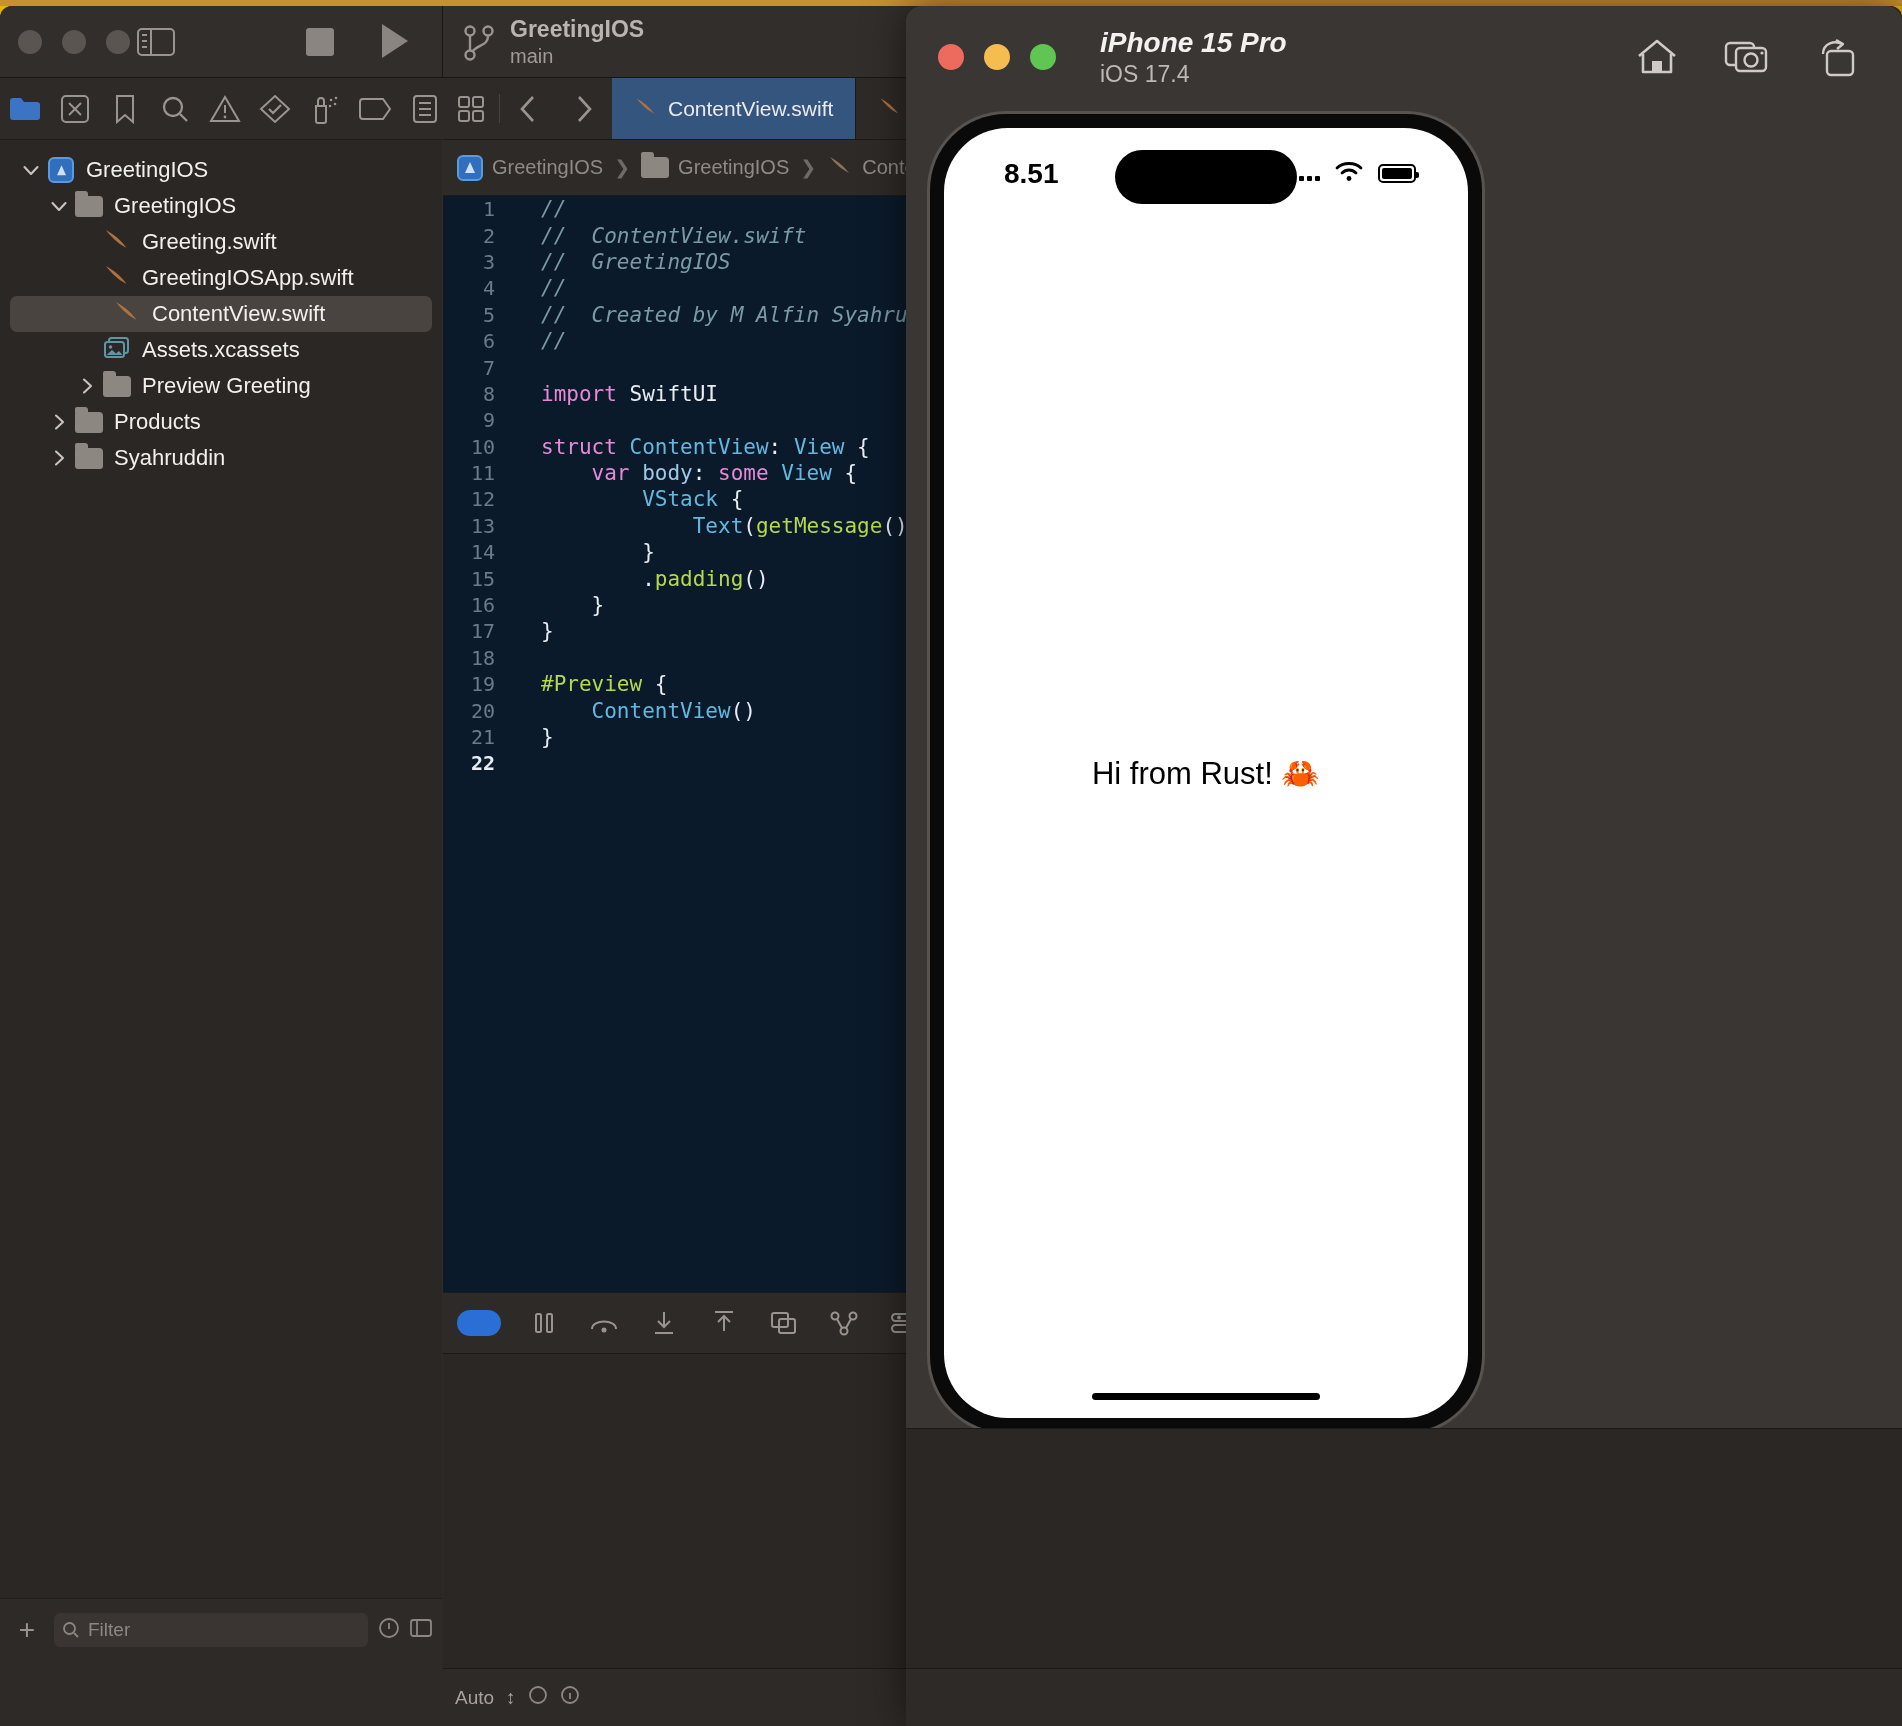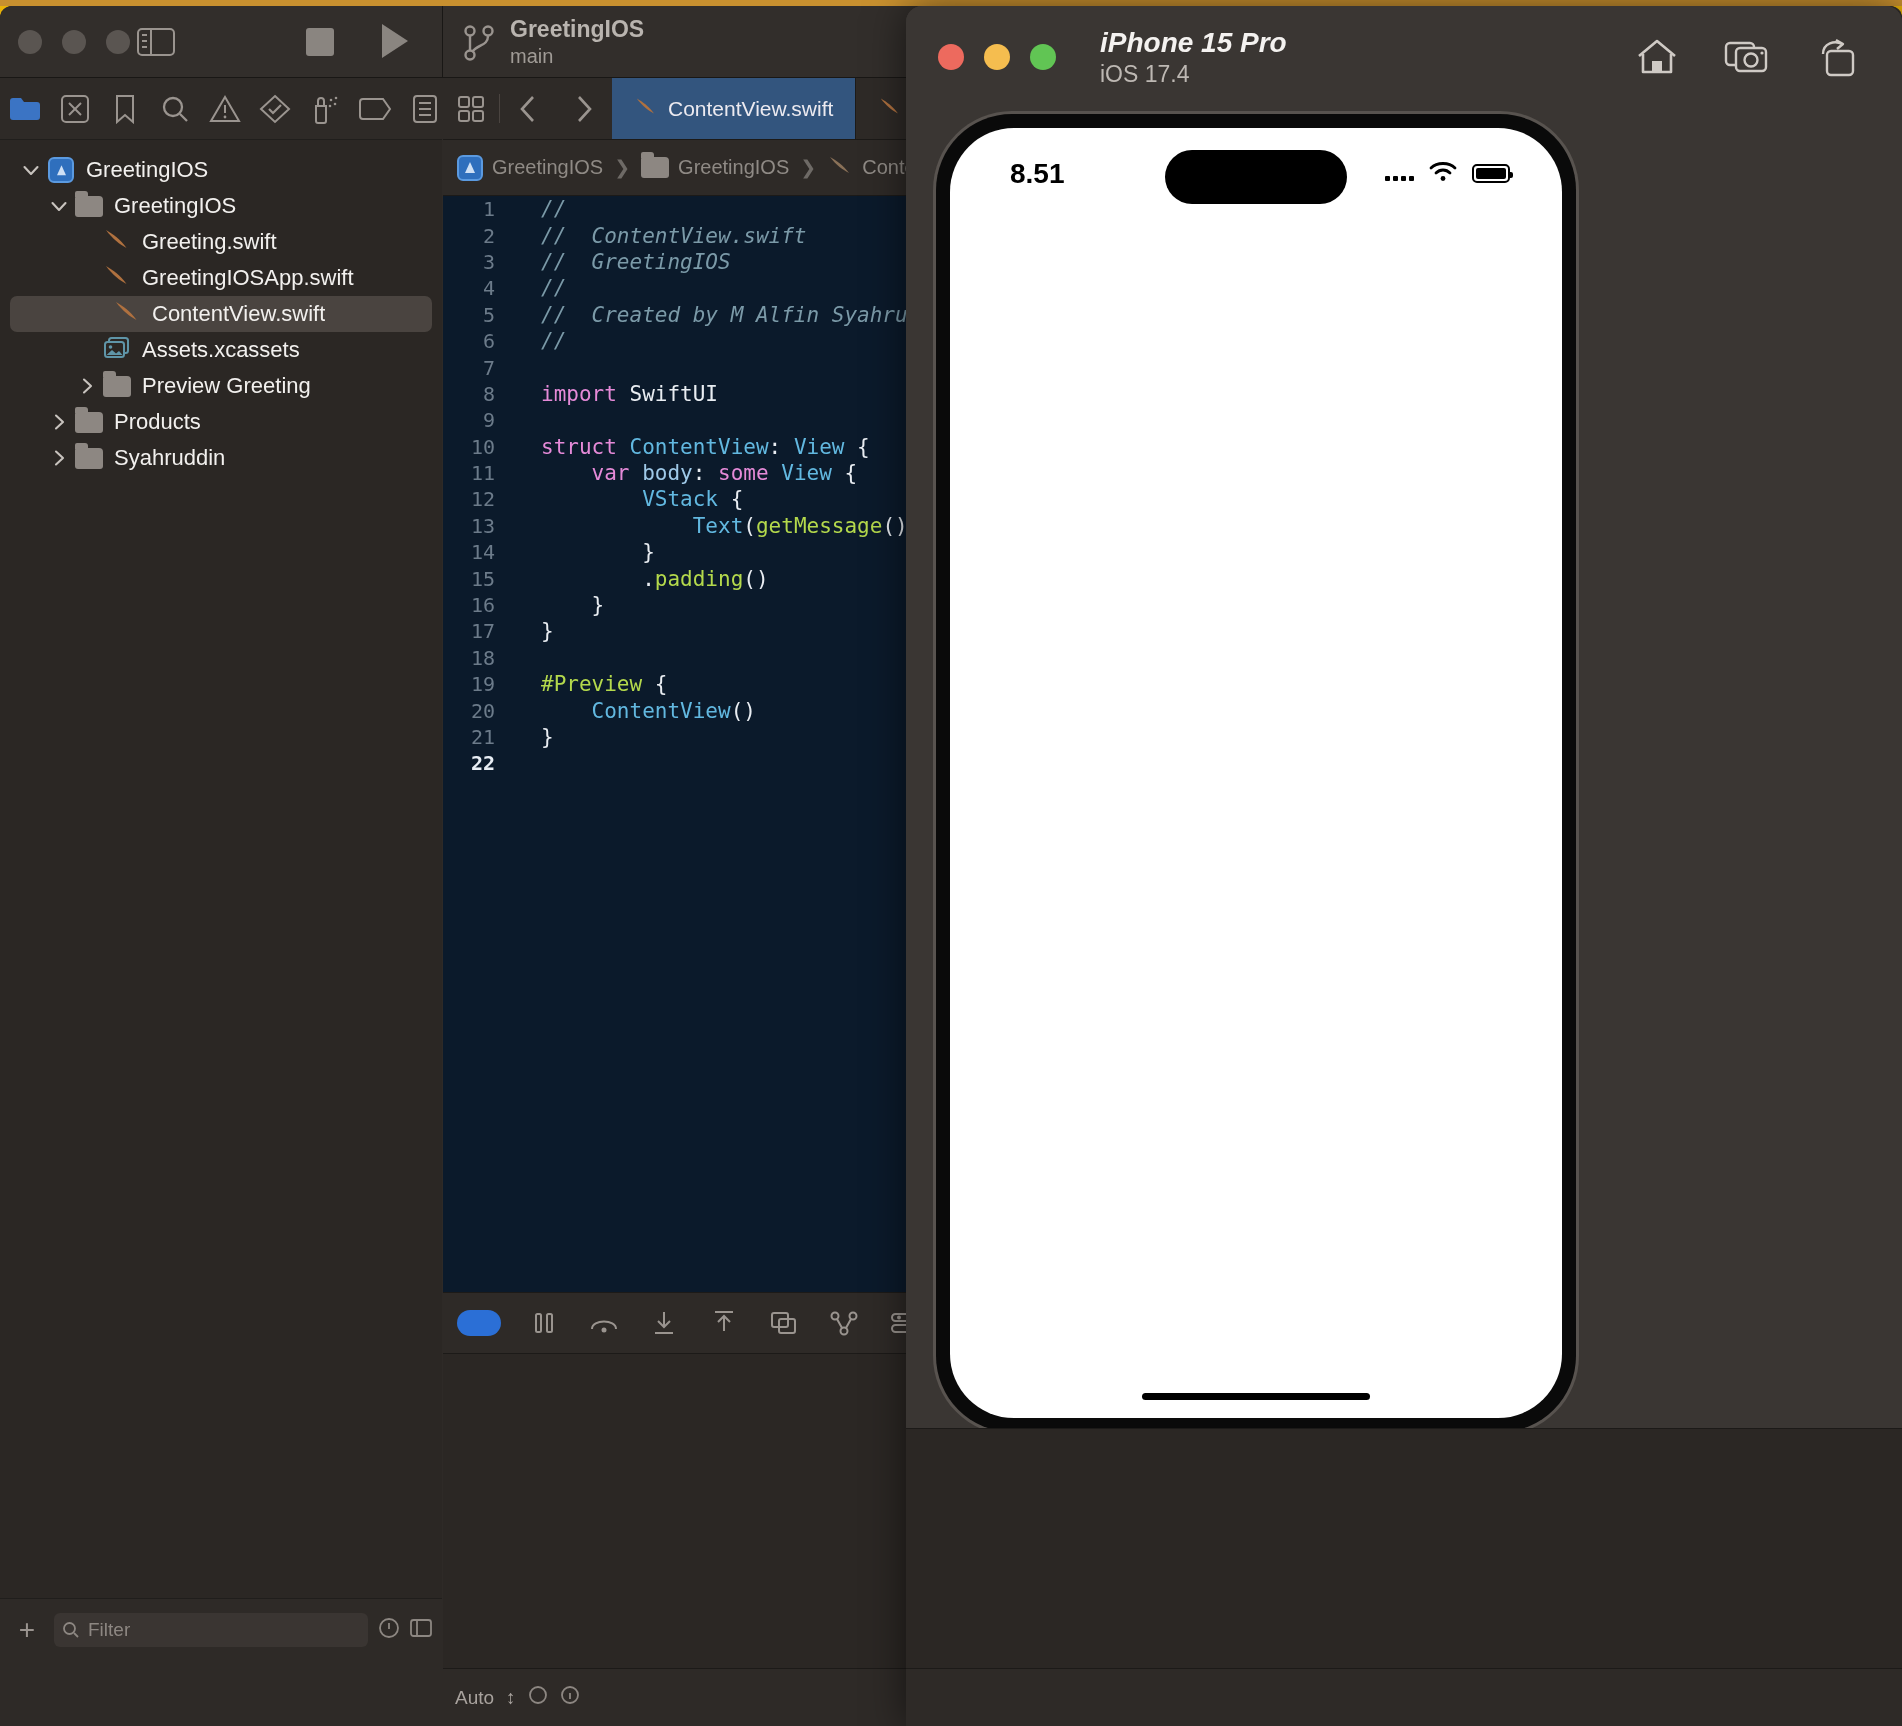--- a/index.html
+++ b/index.html
@@ -198,22 +198,22 @@
   .sl.y { background: #f5bd4f; }
   .sl.g { background: #61c554; }
   .sim-name { margin-left: 44px; display: flex; flex-direction: column; }
   .sim-name-1 { font-size: 28px; font-weight: 700; color: #f4f2f0; line-height: 1.25; font-style: italic; }
   .sim-name-2 { font-size: 23px; color: #bdb8b3; line-height: 1.25; }
   .sim-tools { margin-left: auto; display: flex; align-items: center; gap: 44px; padding-right: 42px; }
   .sim-tool { width: 46px; height: 46px; display: flex; align-items: center; justify-content: center; }
 
   
   .phone {
-    position: absolute; left: 30px; top: 108px;
-    width: 640px; height: 1318px;
+    position: absolute; left: 24px; top: 108px;
+    width: 552px; height: 1318px;
     background: #0a0a0a;
     border-radius: 76px;
     padding: 14px;
     box-shadow: 0 0 0 3px #58534f;
   }
   .phone-screen {
     width: 100%; height: 100%;
     background: #ffffff;
     border-radius: 64px;
     position: relative;
@@ -847,20 +847,21 @@
               <path d="M3 8 C9 2 21 2 27 8" fill="none" stroke="#000" stroke-width="2.8" stroke-linecap="round"></path>
               <path d="M8 13 C12 9 18 9 22 13" fill="none" stroke="#000" stroke-width="2.8" stroke-linecap="round"></path>
               <circle cx="15" cy="18.5" r="2.4" fill="#000"></circle>
             </svg>
           </span>
           <span class="batt">
               <i></i>
             </span>
         </div>
 
+        <div class="app-text">Hi from Rust! 🦀</div>
 
         <div class="home-bar"></div>
       </div>
     </div>
 
     <div class="sim-bottom">
       <div class="sim-bot-bar"></div>
     </div>
   </div>
 

